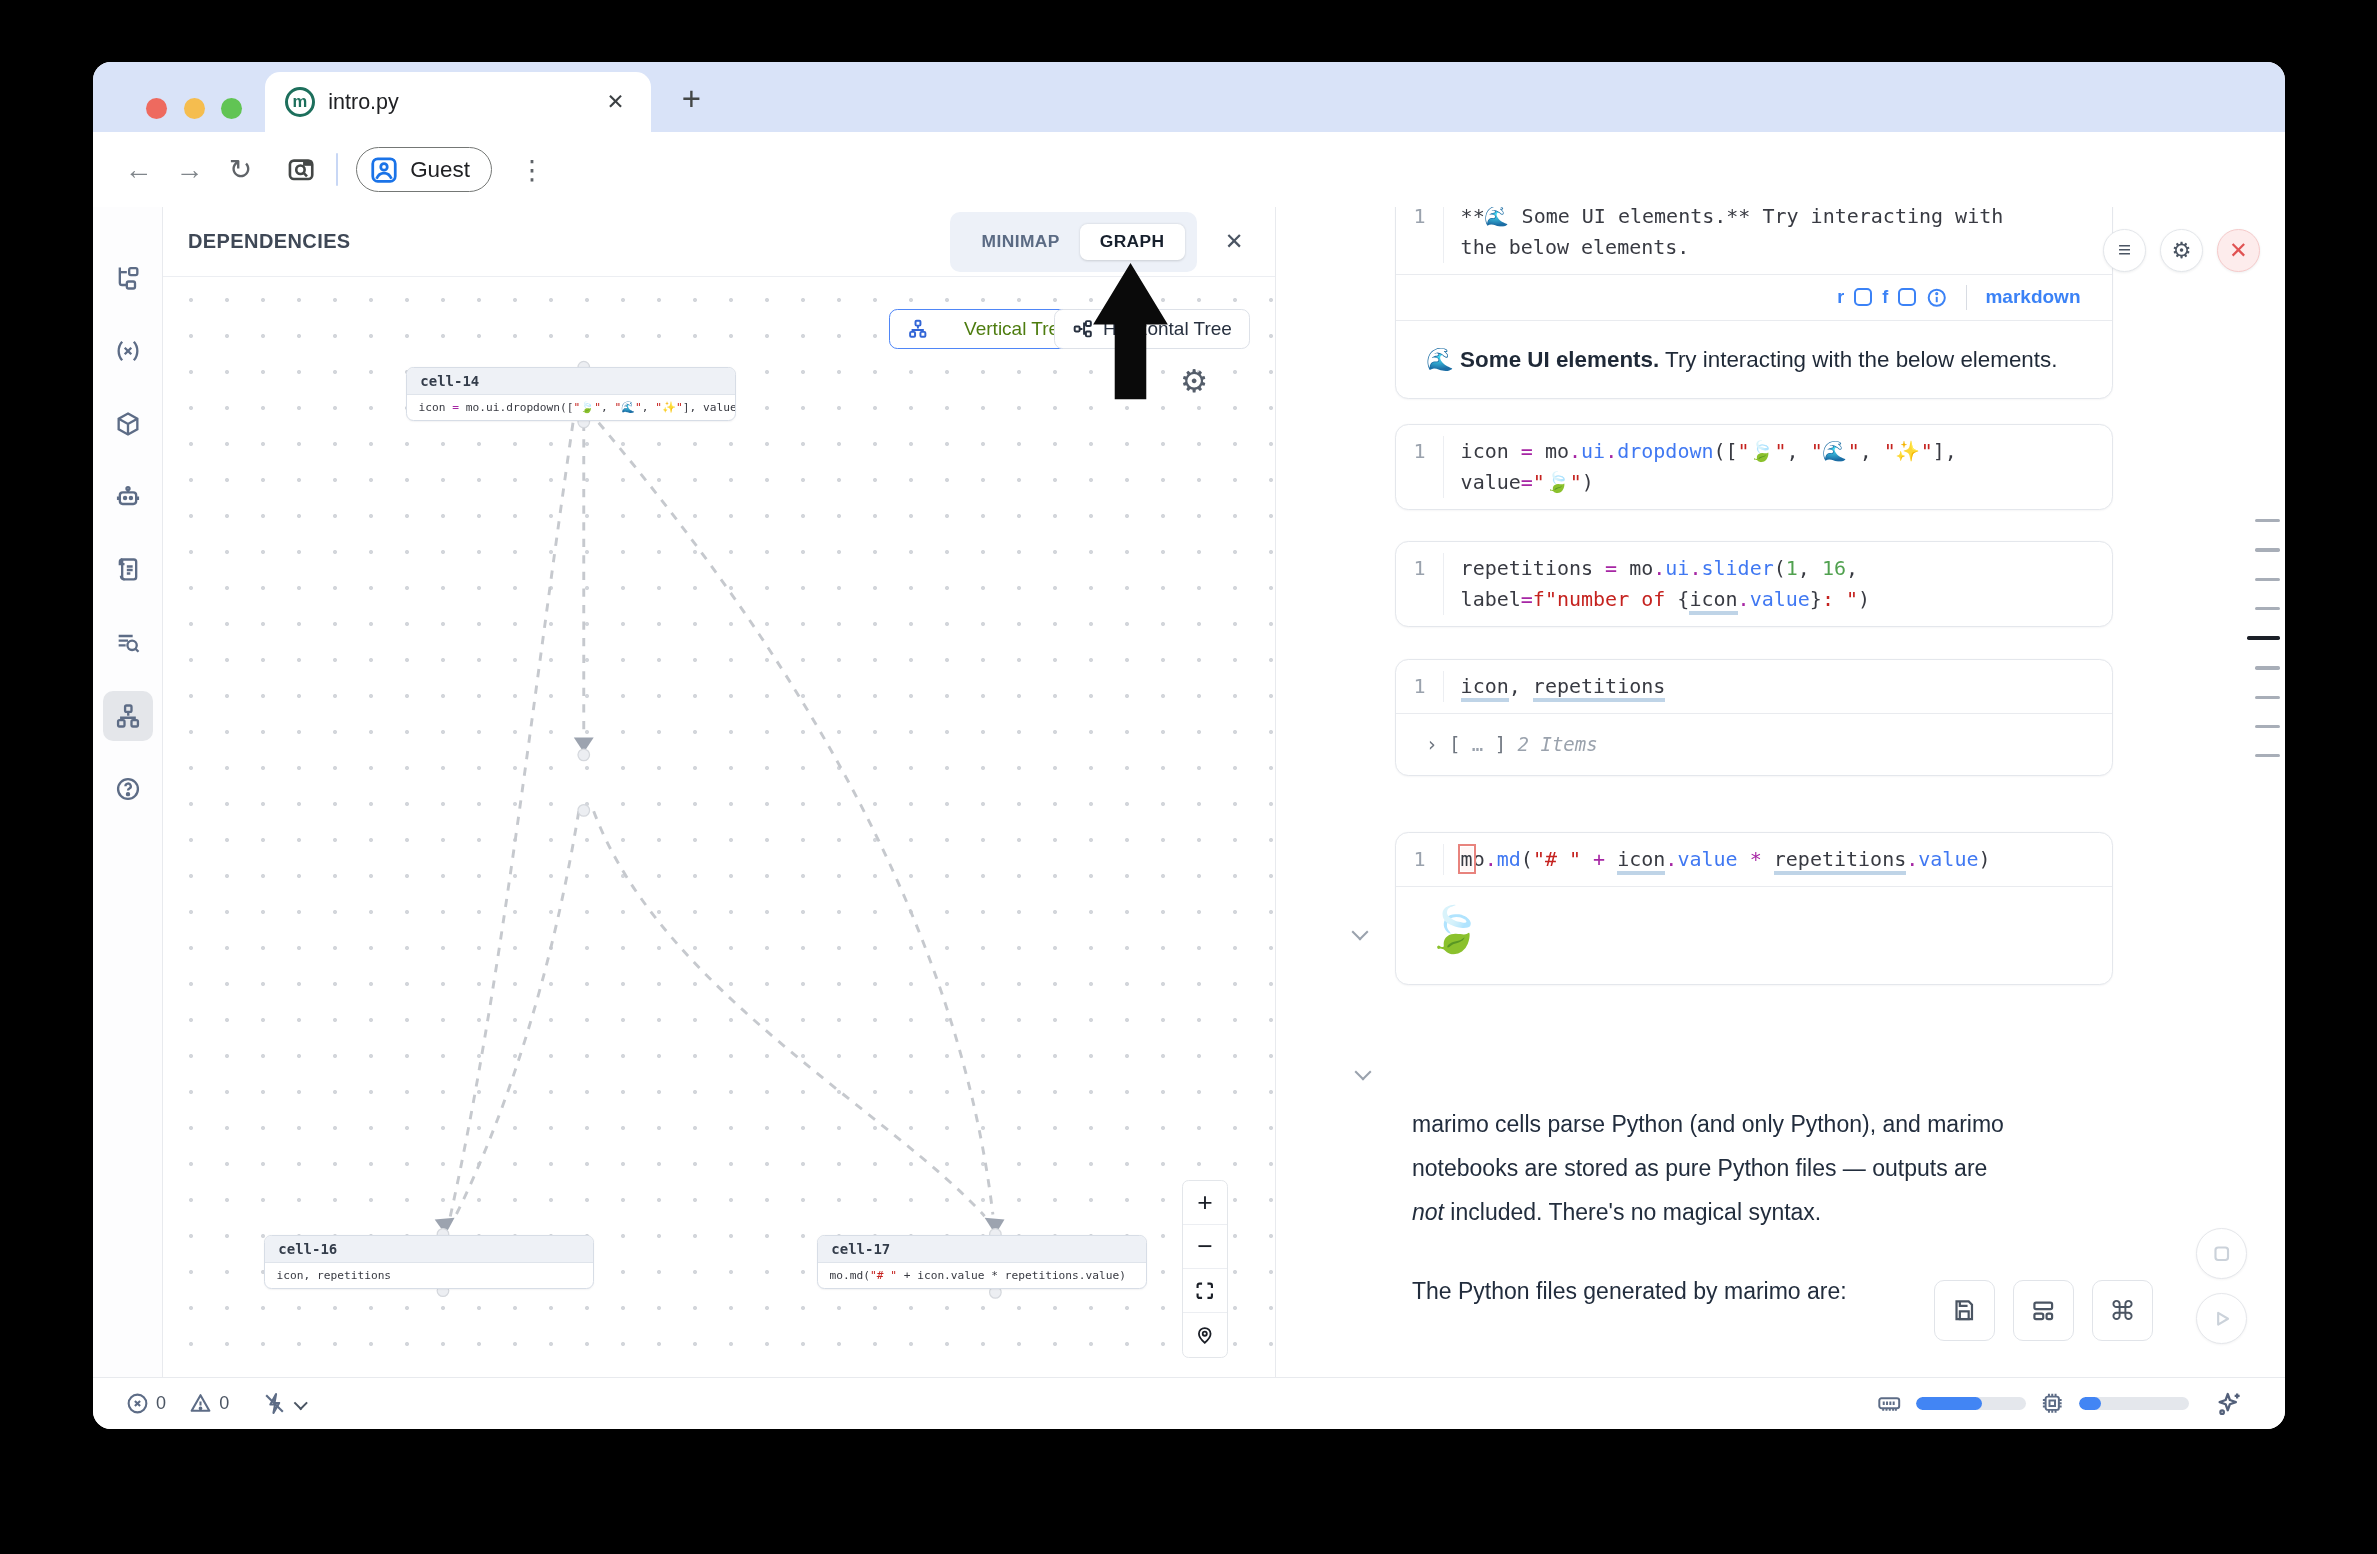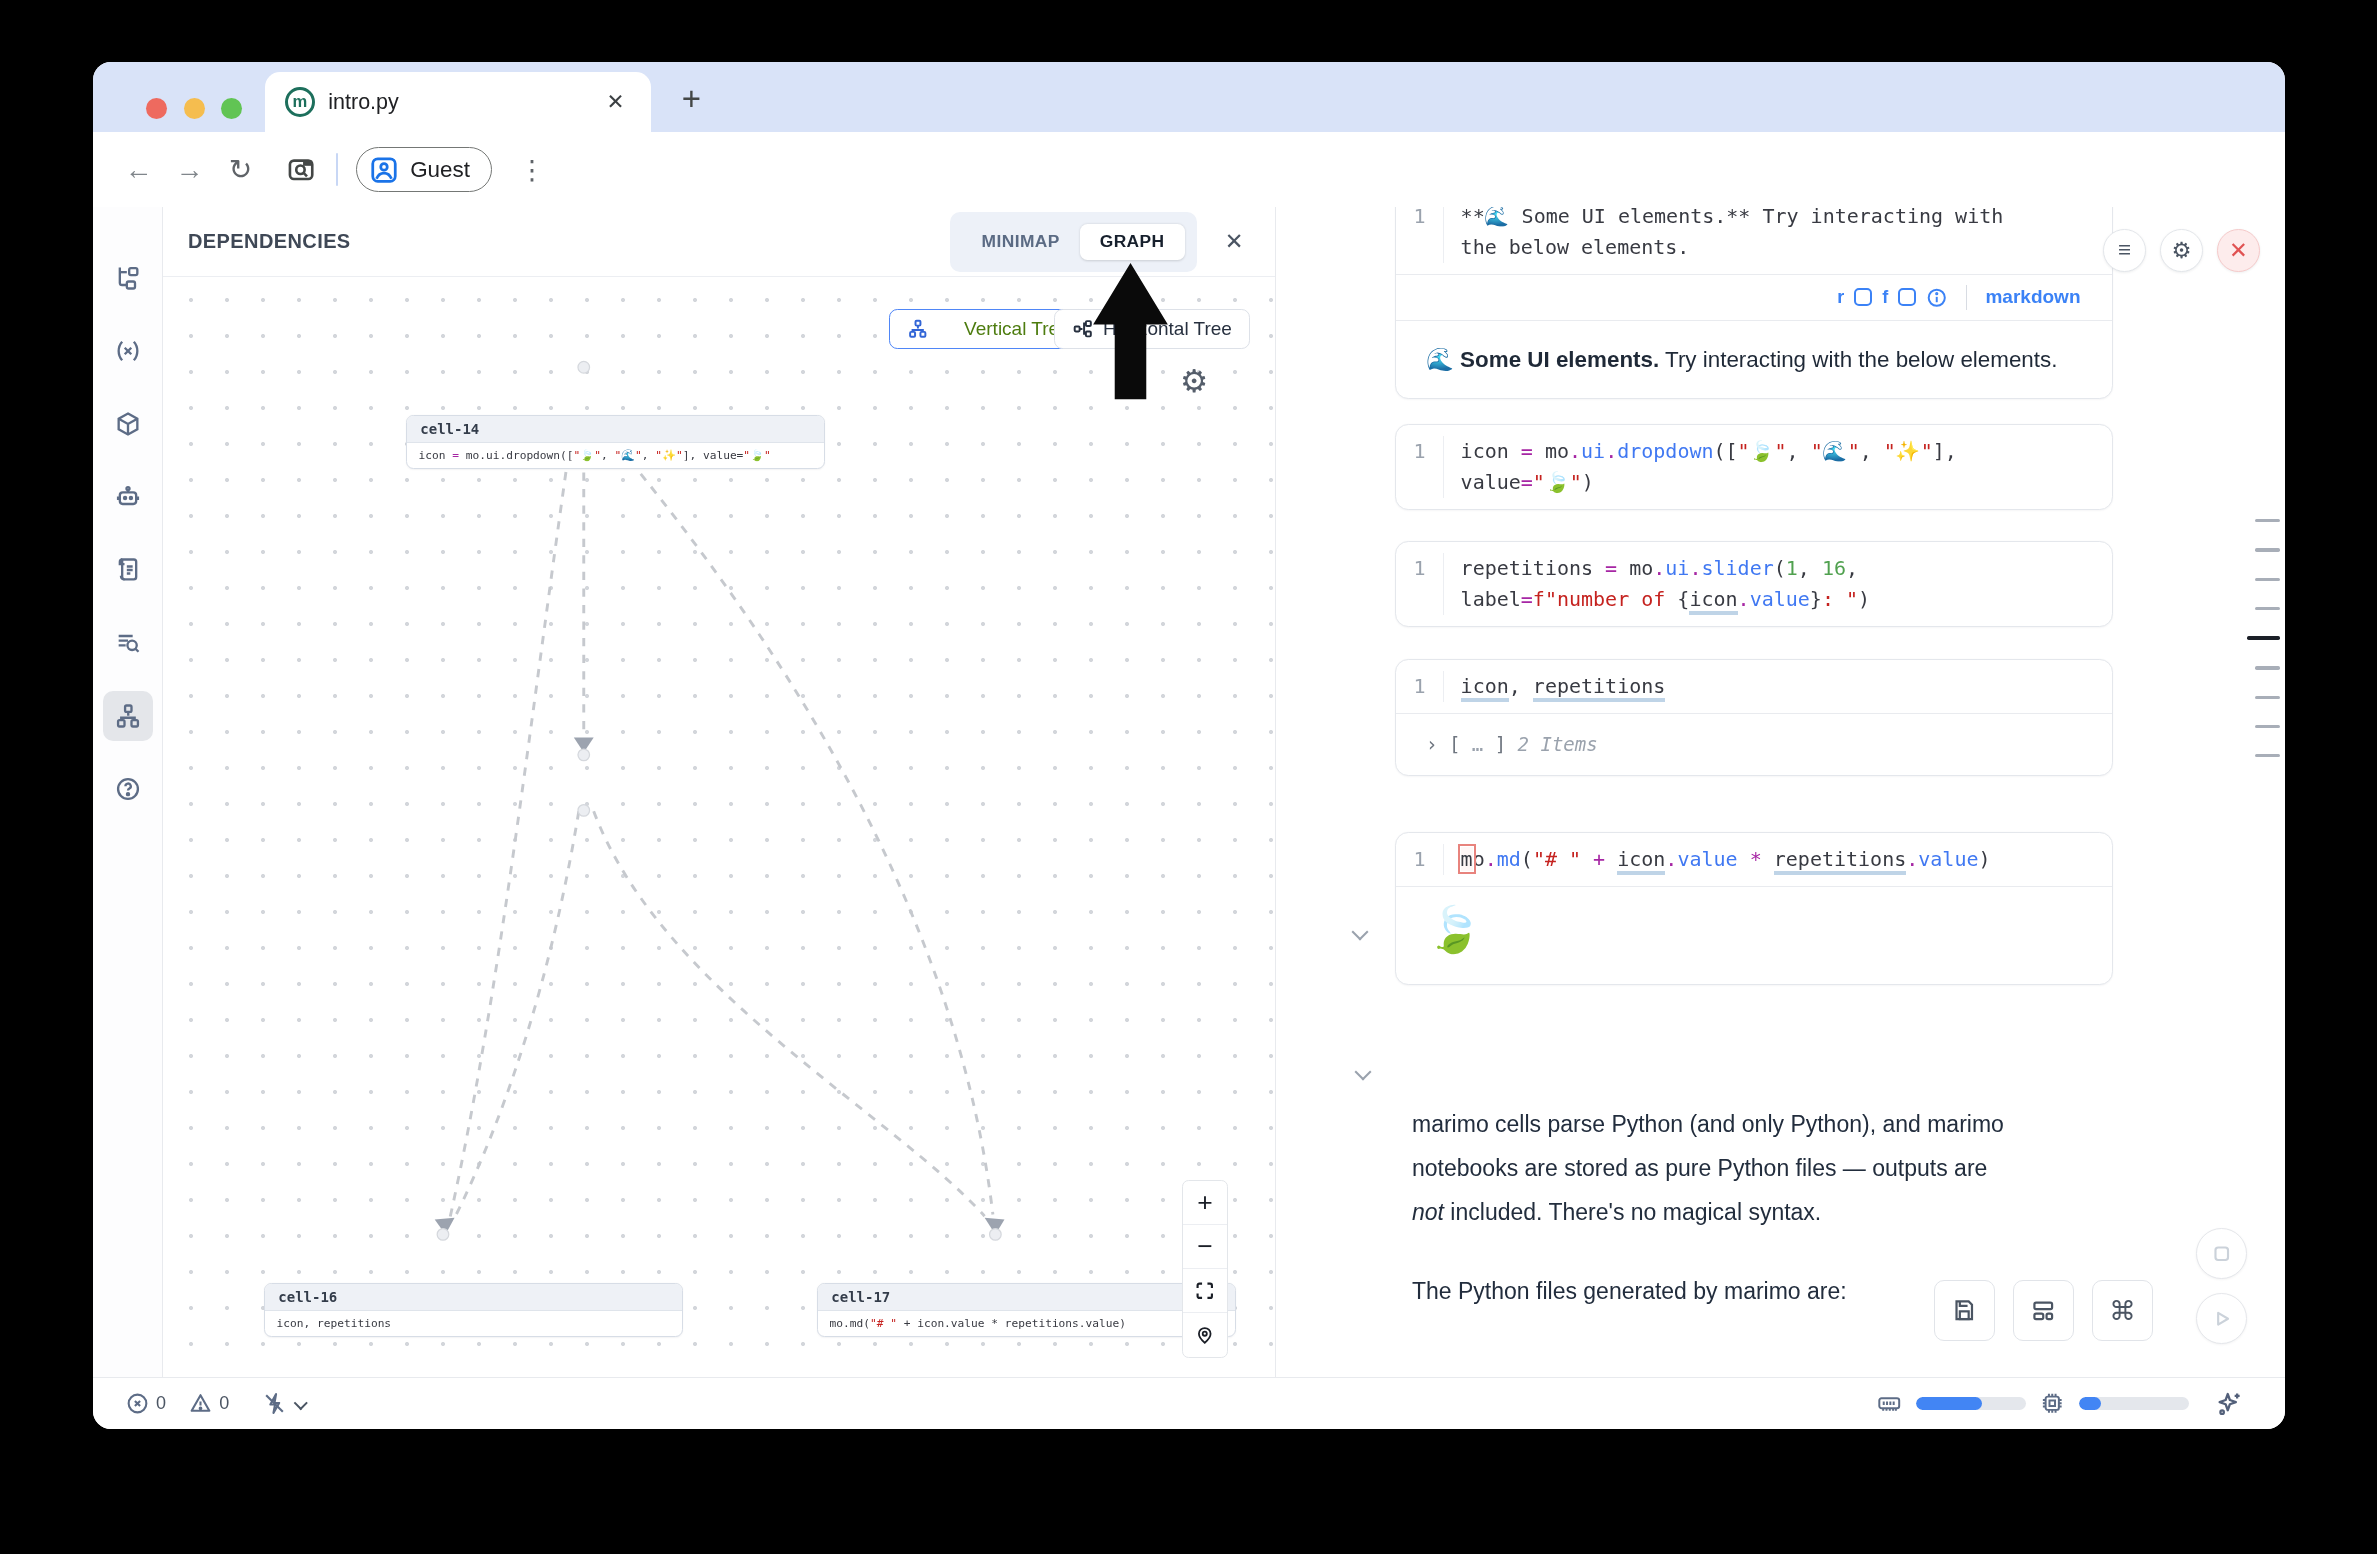--- a/index.html
+++ b/index.html
@@ -46,21 +46,21 @@
   .seg-item { font-size:17.4px; font-weight:600; color:#5b6b84; padding:7.5px 20px; border-radius:7.5px; letter-spacing:0.4px; }
   .seg-item.active { background:#fff; color:#17202d; font-weight:700; box-shadow:0 0.8px 2.5px rgba(0,0,0,0.15); }
   .panel-close { font-size:22.4px; color:#4b5563; margin-left:21.5px; padding:3.3px 6.6px; }
   .graph-area { position:absolute; top:70px; left:0; right:0; bottom:0; overflow:hidden;
     background-image:radial-gradient(circle,#d3d6db 1.8px,transparent 2.3px); background-size:36px 36px; background-position:10px 5px; }
   .edges { position:absolute; left:0; top:0; }
   .btn-tree { position:absolute; height:40px; border-radius:8.3px; background:#fff; display:flex; align-items:center; gap:10px; padding:0 16.6px; font-size:19px; }
   .btn-tree.v { left:726px; top:31.5px; border:1.7px solid #4f86f7; color:#4d7c0f; font-weight:500;gap:36px; }
   .btn-tree.h { left:891px; top:31.5px; border:0.8px solid #dde1e8; color:#27303f; }
   .graph-gear { position:absolute; left:1017px; top:86px; font-size:31.5px; color:#555e6b; }
-  .gnode { position:absolute; width:419px; background:#fff; border:1.2px solid #d7dde6; border-radius:7.5px; overflow:hidden; box-shadow:0 0.8px 1.7px rgba(16,24,40,.05);margin-top:48px; }
+  .gnode { position:absolute; width:330px; background:#fff; border:1.2px solid #d7dde6; border-radius:7.5px; overflow:hidden; box-shadow:0 0.8px 1.7px rgba(16,24,40,.05); }
   .gnode-header { background:#eef1f6; padding:5px 13.3px; font-family:"DejaVu Sans Mono",monospace; font-weight:700; font-size:14px; color:#333c4a; border-bottom:0.8px solid #dfe4eb; }
   .gnode-code { padding:5.8px 11.6px; font-family:"DejaVu Sans Mono",monospace; font-size:11.2px; color:#5b6472; white-space:nowrap; overflow:hidden; }
   .zoomctl { position:absolute; left:1019px; top:903px; width:46px; border:0.8px solid #e3e6ea; border-radius:6.6px; background:#fff; overflow:hidden; }
   .zoomctl .zc { height:44px; display:flex; align-items:center; justify-content:center; border-bottom:0.8px solid #eceef2; color:#1b1f27; font-size:26.5px; }
   .zoomctl .zc:last-child { border-bottom:none; }
 
   
   .notebook { flex:1; position:relative; overflow:hidden; background:#fff; }
   .nb-cell { position:absolute; left:119px; width:718px; background:#fff; border:1.2px solid #e4e7ec; border-radius:13.3px; box-shadow:0 0.8px 1.7px rgba(16,24,40,.04); overflow:hidden; }
   .code-row { display:flex; padding:10.8px 16.6px 10.8px 0; font-family:"DejaVu Sans Mono",monospace; font-size:20px; line-height:31px; color:#383a42; }

